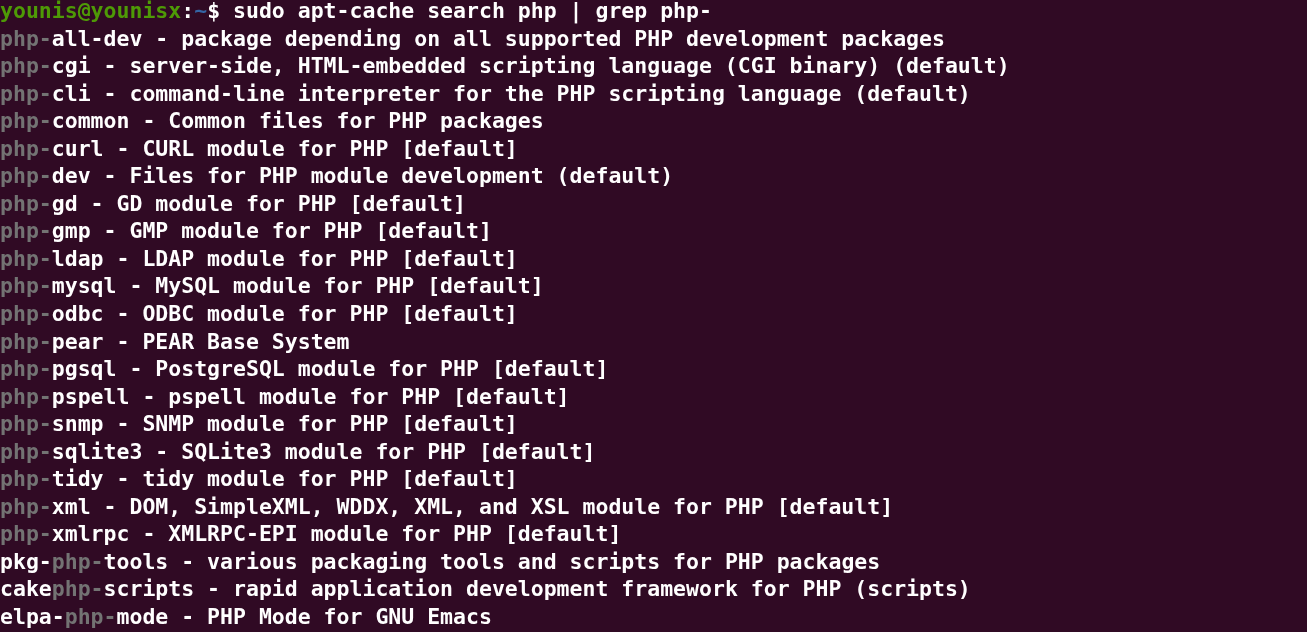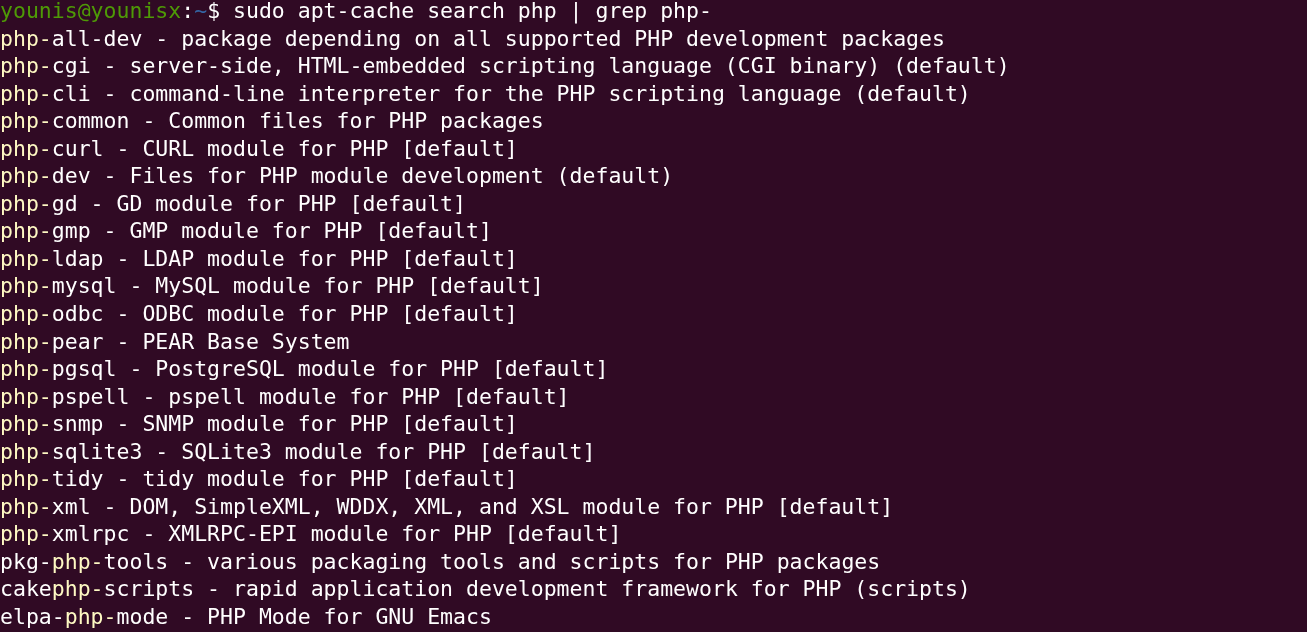--- a/index.html
+++ b/index.html
@@ -9,21 +9,21 @@
     background: #300a24;
   }
   #terminal {
     position: relative;
     width: 1307px;
     height: 632px;
     background: #300a24;
     overflow: hidden;
     font-family: "DejaVu Sans Mono", "Liberation Mono", monospace;
     font-size: 21.5px;
-    font-weight: normal;
+    font-weight: bold;
     line-height: 27.55px;
     letter-spacing: 0px;
     color: #ffffff;
     -webkit-font-smoothing: none;
   }
   #screen {
     position: absolute;
     left: 0px;
     top: -3px;
     width: 1307px;
@@ -31,20 +31,20 @@
   }
   .line {
     height: 27.55px;
     white-space: pre;
     display: block;
   }
   .seg { white-space: pre; }
   .c-white  { color: #ffffff; }
   .c-green  { color: #4e9a06; }
   .c-blue   { color: #3465a4; }
-  .c-red    { color: #fef9c3; }
+  .c-red    { color: #737373; }
 </style>
 </head>
 <body>
 
 <div id="terminal">
   <div id="screen"><div class="line"><span class="seg c-green">younis@younisx</span><span class="seg c-white">:</span><span class="seg c-blue">~</span><span class="seg c-white">$ </span><span class="seg c-white">sudo apt-cache search php | grep php-</span></div><div class="line"><span class="seg c-red">php-</span><span class="seg c-white">all-dev - package depending on all supported PHP development packages</span></div><div class="line"><span class="seg c-red">php-</span><span class="seg c-white">cgi - server-side, HTML-embedded scripting language (CGI binary) (default)</span></div><div class="line"><span class="seg c-red">php-</span><span class="seg c-white">cli - command-line interpreter for the PHP scripting language (default)</span></div><div class="line"><span class="seg c-red">php-</span><span class="seg c-white">common - Common files for PHP packages</span></div><div class="line"><span class="seg c-red">php-</span><span class="seg c-white">curl - CURL module for PHP [default]</span></div><div class="line"><span class="seg c-red">php-</span><span class="seg c-white">dev - Files for PHP module development (default)</span></div><div class="line"><span class="seg c-red">php-</span><span class="seg c-white">gd - GD module for PHP [default]</span></div><div class="line"><span class="seg c-red">php-</span><span class="seg c-white">gmp - GMP module for PHP [default]</span></div><div class="line"><span class="seg c-red">php-</span><span class="seg c-white">ldap - LDAP module for PHP [default]</span></div><div class="line"><span class="seg c-red">php-</span><span class="seg c-white">mysql - MySQL module for PHP [default]</span></div><div class="line"><span class="seg c-red">php-</span><span class="seg c-white">odbc - ODBC module for PHP [default]</span></div><div class="line"><span class="seg c-red">php-</span><span class="seg c-white">pear - PEAR Base System</span></div><div class="line"><span class="seg c-red">php-</span><span class="seg c-white">pgsql - PostgreSQL module for PHP [default]</span></div><div class="line"><span class="seg c-red">php-</span><span class="seg c-white">pspell - pspell module for PHP [default]</span></div><div class="line"><span class="seg c-red">php-</span><span class="seg c-white">snmp - SNMP module for PHP [default]</span></div><div class="line"><span class="seg c-red">php-</span><span class="seg c-white">sqlite3 - SQLite3 module for PHP [default]</span></div><div class="line"><span class="seg c-red">php-</span><span class="seg c-white">tidy - tidy module for PHP [default]</span></div><div class="line"><span class="seg c-red">php-</span><span class="seg c-white">xml - DOM, SimpleXML, WDDX, XML, and XSL module for PHP [default]</span></div><div class="line"><span class="seg c-red">php-</span><span class="seg c-white">xmlrpc - XMLRPC-EPI module for PHP [default]</span></div><div class="line"><span class="seg c-white">pkg-</span><span class="seg c-red">php-</span><span class="seg c-white">tools - various packaging tools and scripts for PHP packages</span></div><div class="line"><span class="seg c-white">cake</span><span class="seg c-red">php-</span><span class="seg c-white">scripts - rapid application development framework for PHP (scripts)</span></div><div class="line"><span class="seg c-white">elpa-</span><span class="seg c-red">php-</span><span class="seg c-white">mode - PHP Mode for GNU Emacs</span></div></div>
 </div>
 
 </body></html>

